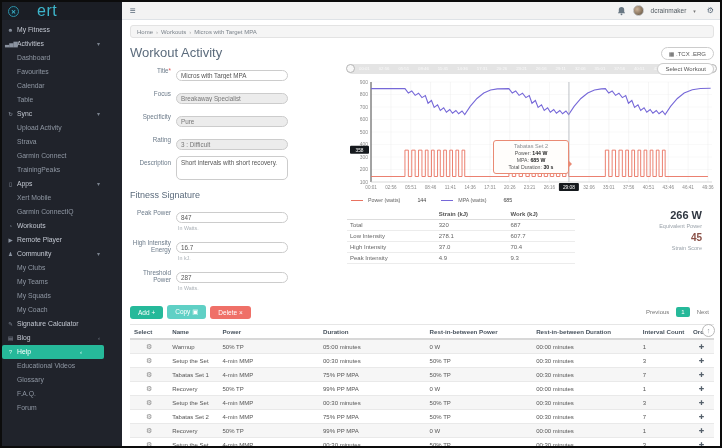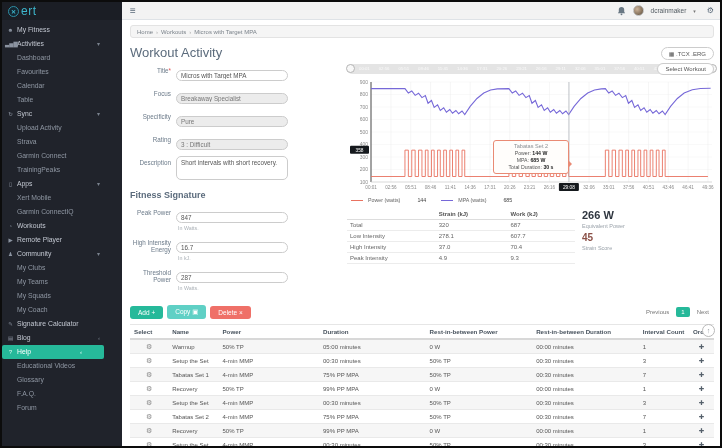--- a/index.html
+++ b/index.html
@@ -2,21 +2,21 @@
 <html><head>
 <meta charset="utf-8">
 <style>
   html,body{margin:0;padding:0;background:#2b2b2b;}
   *{box-sizing:border-box;font-family:"Liberation Sans",sans-serif;}
   .app{position:relative;width:722px;height:448px;background:#fff;border:2px solid #0c0c0c;overflow:hidden;}
   
   .sidebar{position:absolute;left:0;top:0;width:120px;height:100%;background:#20232b;color:#c3c8d2;}
   .side-logo{height:18px;display:flex;align-items:center;padding-left:6px;background:#1b1e25;}
   .logo-circle{width:11px;height:11px;border-radius:50%;background:#142530;border:1px solid #2f8fa5;display:inline-flex;align-items:center;justify-content:center;color:#3db6cc;font-size:6px;font-weight:bold;}
-  .logo-text{color:#3db6cc;font-size:12px;margin-left:2px;letter-spacing:.5px;}
+  .logo-text{color:#3db6cc;font-size:16px;margin-left:18px;letter-spacing:.5px;}
   .side-items{padding-top:3px;}
   .s-item{position:relative;height:14px;line-height:14px;padding-left:15px;font-size:6.8px;color:#c3c8d2;cursor:pointer;white-space:nowrap;}
   .s-item.sub{color:#8f97a3;}
   .s-item .s-icon{position:absolute;left:3px;top:0;width:11px;text-align:center;font-size:5.5px;color:#8b93a0;}
   .s-item .s-chev{position:absolute;right:22px;top:0;font-size:6px;color:#79818d;}
   .s-item.active{background:#26b99a;color:#fff;margin-right:18px;border-radius:2px;}
   .s-item.active .s-icon,.s-item.active .s-chev{color:#eafffa;}
   
   .topbar{position:absolute;left:120px;top:0;width:600px;height:18px;background:#f3f3f3;border-bottom:1px solid #dfe3e7;display:flex;align-items:center;}
   .hamburger{font-size:10px;color:#5a6a7a;margin-left:8px;cursor:pointer;}
@@ -39,41 +39,41 @@
   .content-row{display:flex;margin-top:4px;}
   .left-col{width:165px;flex:none;}
   .f-row{display:flex;margin-bottom:5px;}
   .f-label{width:46px;flex:none;text-align:right;font-size:6.3px;color:#6b7a89;padding-top:3px;padding-right:5px;line-height:1.15;}
   .req{color:#e05252;}
   .f-ctl{flex:1;}
   .f-input{width:112px;height:11px;border:1px solid #ccc;border-radius:6px;font-size:6.3px;color:#555;padding:0 4px;background:#fff;}
   .f-input.disabled{background:#ececec;color:#777;}
   .f-textarea{width:112px;height:24px;border:1px solid #ccc;border-radius:5px;font-size:6.3px;color:#555;padding:2px 4px;background:#fff;resize:none;}
   .f-help{font-size:5.3px;color:#aab0b6;margin-top:1px;margin-left:2px;}
-  .sec-head{font-size:9px;color:#5b6b7c;margin:6px 0 6px 0;font-weight:bold;}
+  .sec-head{font-size:9px;color:#5b6b7c;margin:6px 0 6px 0;}
   
   .right-col{margin-left:52px;width:369px;position:relative;}
   .scrubber{position:relative;height:10px;background:#e4e4e4;border-radius:5px;margin-bottom:4px;}
   .scrub-labels{display:flex;justify-content:space-between;padding:0 12px;font-size:4.3px;color:#fafafa;line-height:10px;overflow:hidden;}
   .scrub-handle{position:absolute;top:0;width:9px;height:9px;border-radius:50%;background:#f8f8f8;border:1px solid #b5b5b5;cursor:pointer;}
   .plot-svg{display:block;}
   .legend{display:flex;align-items:center;gap:5px;margin:1px 0 0 4px;font-size:5.3px;color:#666;}
   .sw{width:12px;border-top:1.5px solid;display:inline-block;}
   .lg-val{margin-left:12px;margin-right:10px;color:#444;}
   .tooltip{position:absolute;left:146px;top:76px;width:76px;background:#fffdfb;border:1px solid #e98a74;border-radius:3px;padding:2px 2px;text-align:center;z-index:4;}
   .tooltip:after{content:"";position:absolute;right:-4px;top:60%;border:4px solid transparent;border-right-width:0;border-left-color:#e98a74;}
   .tt-title{font-size:5.6px;color:#8a8f94;margin-bottom:1px;}
   .tt-row{font-size:5.2px;color:#555;line-height:1.35;}
   .tt-row b{color:#222;}
   
   .stats-row{display:flex;margin-top:6px;}
   .stats-table{width:228px;border-collapse:collapse;font-size:6px;color:#666;}
   .stats-table th{text-align:left;font-weight:bold;color:#555;border-bottom:1px solid #ddd;padding:2px 3px;font-size:6px;}
   .stats-table td{border-bottom:1px solid #ececec;padding:2px 3px;}
-  .summary{margin-left:auto;margin-right:14px;text-align:left;width:120px;}
+  .summary{margin-left:auto;margin-right:14px;text-align:right;width:120px;}
   .sum-big{font-size:11px;font-weight:bold;color:#2f3640;}
   .sum-lbl{font-size:5.5px;color:#9aa2aa;margin:2px 0 3px;}
   .sum-score{font-size:10px;font-weight:bold;color:#8a5047;}
   
   .actions-row{display:flex;align-items:center;margin:9px 0 5px 0;}
   .btn{border:none;border-radius:3px;color:#fff;font-size:6.5px;padding:3px 8px;margin-right:4px;cursor:pointer;}
   .btn-add{background:#26b99a;}
   .btn-copy{background:#5fd0c5;}
   .btn-del{background:#ef7068;}
   .pagination{margin-left:auto;display:flex;align-items:center;font-size:6px;color:#777;}

